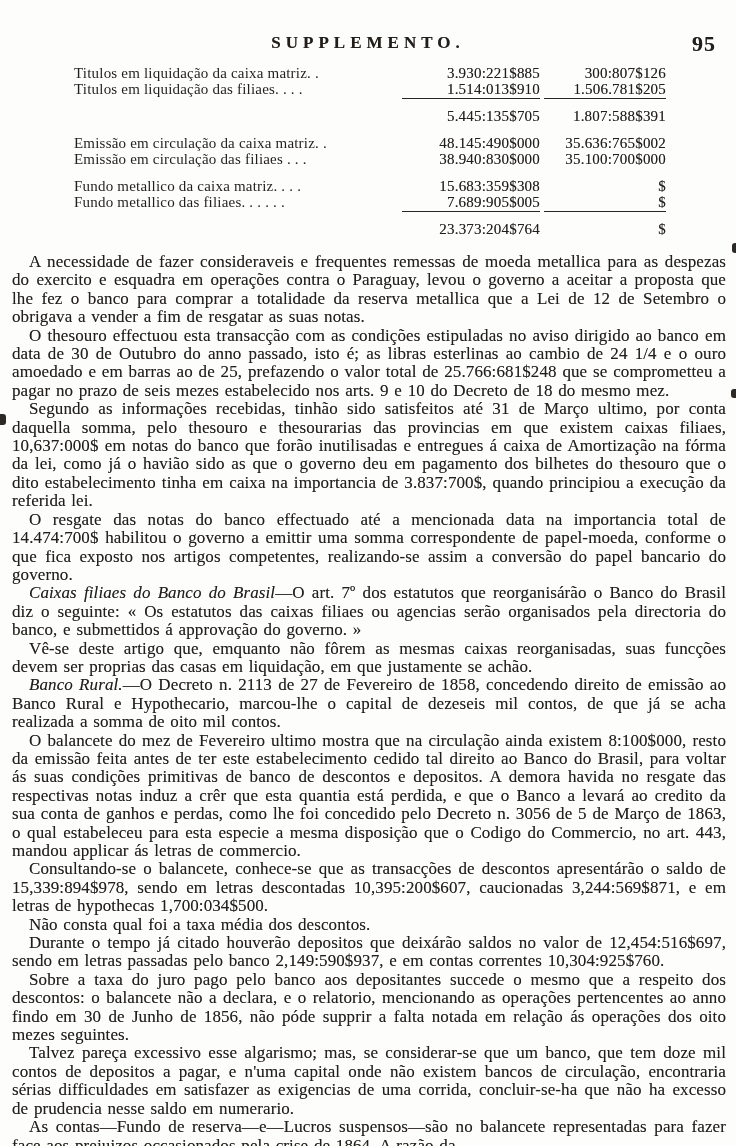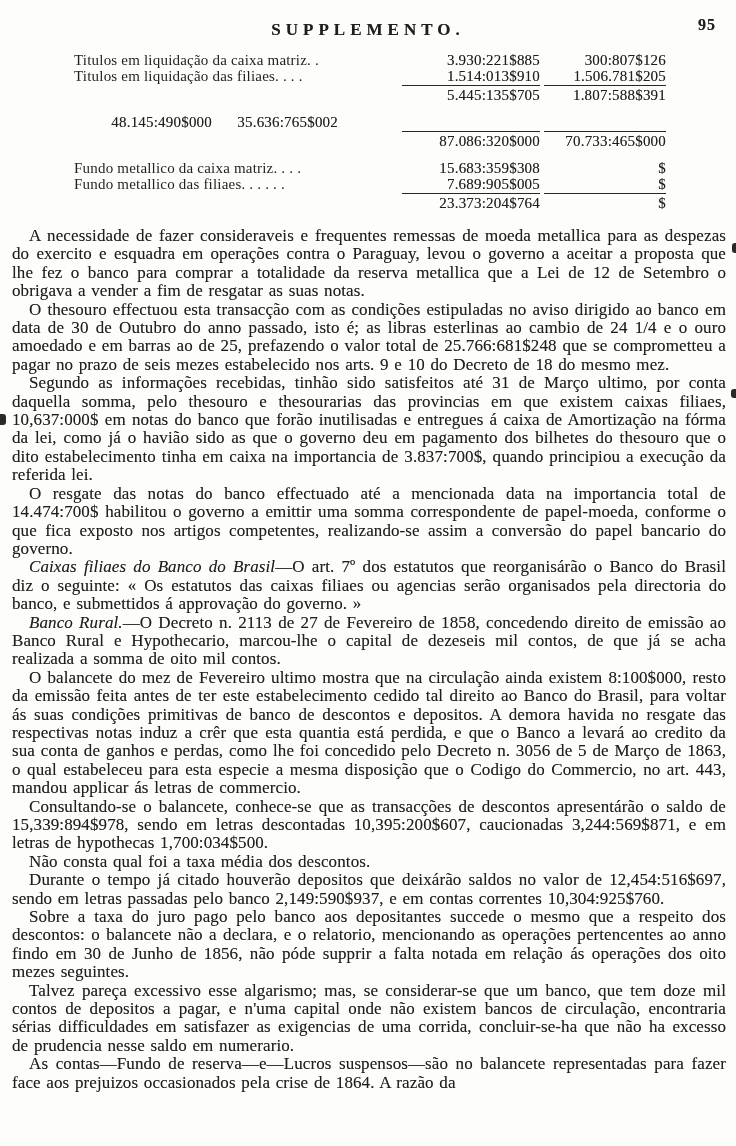--- a/index.html
+++ b/index.html
@@ -1,35 +1,35 @@
 <!DOCTYPE html>
 <html><head>
 <meta charset="utf-8">
 <style>
   html,body{margin:0;padding:0;background:#e8e8e6;}
   .page{position:relative;width:736px;height:1146px;margin:0 auto;overflow:hidden;
         background:#fdfdfb;color:#221f1b;
         font-family:"Liberation Serif","DejaVu Serif",serif;
         -webkit-font-smoothing:antialiased;}
   .page-inner{position:relative;width:100%;height:100%;}
-  .header{position:relative;padding-top:20px;height:22px;}
+  .header{position:relative;padding-top:33px;height:22px;}
   .title{text-align:center;font-weight:bold;font-size:17px;letter-spacing:5px;
          text-shadow:0 0 .5px rgba(34,31,27,.55);}
-  .pagenum{position:absolute;top:16px;right:20px;font-weight:bold;font-size:16px;
+  .pagenum{position:absolute;top:31px;right:20px;font-weight:bold;font-size:22px;
            letter-spacing:1px;text-shadow:0 0 .5px rgba(34,31,27,.55);}
   .table{margin-top:10px;font-size:15px;}
   .t-group{margin-bottom:11px;}
   .t-row{display:flex;align-items:center;padding-left:74px;padding-right:70px;
          line-height:16px;white-space:nowrap;}
   .t-label{flex:1;overflow:hidden;letter-spacing:.2px;}
   .t-num{text-align:right;font-weight:normal;letter-spacing:.2px;
          text-shadow:0 0 .4px rgba(34,31,27,.5);}
   .c1{width:138px;}
   .c2{width:122px;margin-left:4px;}
-  .t-total .t-num{border-top:1.6px solid #2a2623;padding-top:1px;margin-top:1px;}
+  .t-total .t-num{border-top:1.6px solid #2a2623;padding-top:9px;margin-top:1px;}
   .body{padding:5px 10px 0 12px;text-align:justify;font-size:17px;line-height:18.4px;
         word-spacing:1.3px;letter-spacing:.1px;
         text-shadow:0 0 .45px rgba(34,31,27,.45);}
   .para{margin:0;text-indent:17px;font-family:Liberation Serif, serif;}
   .lead{font-style:italic;}
   .spec{position:absolute;background:#2c2824;}
   .spec-a{left:0;top:414px;width:6px;height:11px;border-radius:0 3px 3px 0;}
   .spec-b{right:0;top:389px;width:5px;height:9px;border-radius:3px 0 0 3px;}
   .spec-c{right:0;top:243px;width:4px;height:10px;border-radius:3px 0 0 3px;}
 </style>
@@ -59,27 +59,28 @@
         </div>
         <div class="t-row t-total">
           <div class="t-label"></div>
           <div class="t-num c1">5.445:135$705</div>
           <div class="t-num c2">1.807:588$391</div>
         </div>
       </div>
 
       <div class="t-group">
         <div class="t-row">
+          <div class="t-label">Emissão em circulação da caixa matriz. .</div>
           <div class="t-num c1">48.145:490$000</div>
           <div class="t-num c2">35.636:765$002</div>
         </div>
-        <div class="t-row t-total">
-          <div class="t-label"></div>
-          <div class="t-num c1">87.086:320$000</div>
-          <div class="t-num c2">70.733:465$000</div>
+        <div class="t-row">
+          <div class="t-label">Emissão em circulação das filiaes . . .</div>
+          <div class="t-num c1">38.940:830$000</div>
+          <div class="t-num c2">35.100:700$000</div>
         </div>
       </div>
 
       <div class="t-group">
         <div class="t-row">
           <div class="t-label">Fundo metallico da caixa matriz. . . .</div>
           <div class="t-num c1">15.683:359$308</div>
           <div class="t-num c2">$</div>
         </div>
         <div class="t-row">
@@ -95,20 +96,21 @@
       </div>
 
     </div>
 
     <div class="body">
       <p class="para"><i class="lead"></i><span>A necessidade de fazer consideraveis e frequentes remessas de moeda metallica para as despezas do exercito e esquadra em operações contra o Paraguay, levou o governo a aceitar a proposta que lhe fez o banco para comprar a totalidade da reserva metallica que a Lei de 12 de Setembro o obrigava a vender a fim de resgatar as suas notas.</span></p>
       <p class="para"><i class="lead"></i><span>O thesouro effectuou esta transacção com as condições estipuladas no aviso dirigido ao banco em data de 30 de Outubro do anno passado, isto é; as libras esterlinas ao cambio de 24 1/4 e o ouro amoedado e em barras ao de 25, prefazendo o valor total de 25.766:681$248 que se comprometteu a pagar no prazo de seis mezes estabelecido nos arts. 9 e 10 do Decreto de 18 do mesmo mez.</span></p>
       <p class="para"><i class="lead"></i><span>Segundo as informações recebidas, tinhão sido satisfeitos até 31 de Março ultimo, por conta daquella somma, pelo thesouro e thesourarias das provincias em que existem caixas filiaes, 10,637:000$ em notas do banco que forão inutilisadas e entregues á caixa de Amortização na fórma da lei, como já o havião sido as que o governo deu em pagamento dos bilhetes do thesouro que o dito estabelecimento tinha em caixa na importancia de 3.837:700$, quando principiou a execução da referida lei.</span></p>
       <p class="para"><i class="lead"></i><span>O resgate das notas do banco effectuado até a mencionada data na importancia total de 14.474:700$ habilitou o governo a emittir uma somma correspondente de papel-moeda, conforme o que fica exposto nos artigos competentes, realizando-se assim a conversão do papel bancario do governo.</span></p>
       <p class="para"><i class="lead">Caixas filiaes do Banco do Brasil</i><span>—O art. 7º dos estatutos que reorganisárão o Banco do Brasil diz o seguinte: « Os estatutos das caixas filiaes ou agencias serão organisados pela directoria do banco, e submettidos á approvação do governo. »</span></p>
+      <p class="para"><i class="lead"></i><span>Vê-se deste artigo que, emquanto não fôrem as mesmas caixas reorganisadas, suas funcções devem ser proprias das casas em liquidação, em que justamente se achão.</span></p>
       <p class="para"><i class="lead">Banco Rural.</i><span>—O Decreto n. 2113 de 27 de Fevereiro de 1858, concedendo direito de emissão ao Banco Rural e Hypothecario, marcou-lhe o capital de dezeseis mil contos, de que já se acha realizada a somma de oito mil contos.</span></p>
       <p class="para"><i class="lead"></i><span>O balancete do mez de Fevereiro ultimo mostra que na circulação ainda existem 8:100$000, resto da emissão feita antes de ter este estabelecimento cedido tal direito ao Banco do Brasil, para voltar ás suas condições primitivas de banco de descontos e depositos.  A demora havida no resgate das respectivas notas induz a crêr que esta quantia está perdida, e que o Banco a levará ao credito da sua conta de ganhos e perdas, como lhe foi concedido pelo Decreto n. 3056 de 5 de Março de 1863, o qual estabeleceu para esta especie a mesma disposição que o Codigo do Commercio, no art. 443, mandou applicar ás letras de commercio.</span></p>
       <p class="para"><i class="lead"></i><span>Consultando-se o balancete, conhece-se que as transacções de descontos apresentárão o saldo de 15,339:894$978, sendo em letras descontadas 10,395:200$607, caucionadas 3,244:569$871, e em letras de hypothecas 1,700:034$500.</span></p>
       <p class="para"><i class="lead"></i><span>Não consta qual foi a taxa média dos descontos.</span></p>
       <p class="para"><i class="lead"></i><span>Durante o tempo já citado houverão depositos que deixárão saldos no valor de 12,454:516$697, sendo em letras passadas pelo banco 2,149:590$937, e em contas correntes 10,304:925$760.</span></p>
       <p class="para"><i class="lead"></i><span>Sobre a taxa do juro pago pelo banco aos depositantes succede o mesmo que a respeito dos descontos: o balancete não a declara, e o relatorio, mencionando as operações pertencentes ao anno findo em 30 de Junho de 1856, não póde supprir a falta notada em relação ás operações dos oito mezes seguintes.</span></p>
       <p class="para"><i class="lead"></i><span>Talvez pareça excessivo esse algarismo; mas, se considerar-se que um banco, que tem doze mil contos de depositos a pagar, e n'uma capital onde não existem bancos de circulação, encontraria sérias difficuldades em satisfazer as exigencias de uma corrida, concluir-se-ha que não ha excesso de prudencia nesse saldo em numerario.</span></p>
       <p class="para"><i class="lead"></i><span>As contas—Fundo de reserva—e—Lucros suspensos—são no balancete representadas para fazer face aos prejuizos occasionados pela crise de 1864.  A razão da</span></p>
     </div>
 

